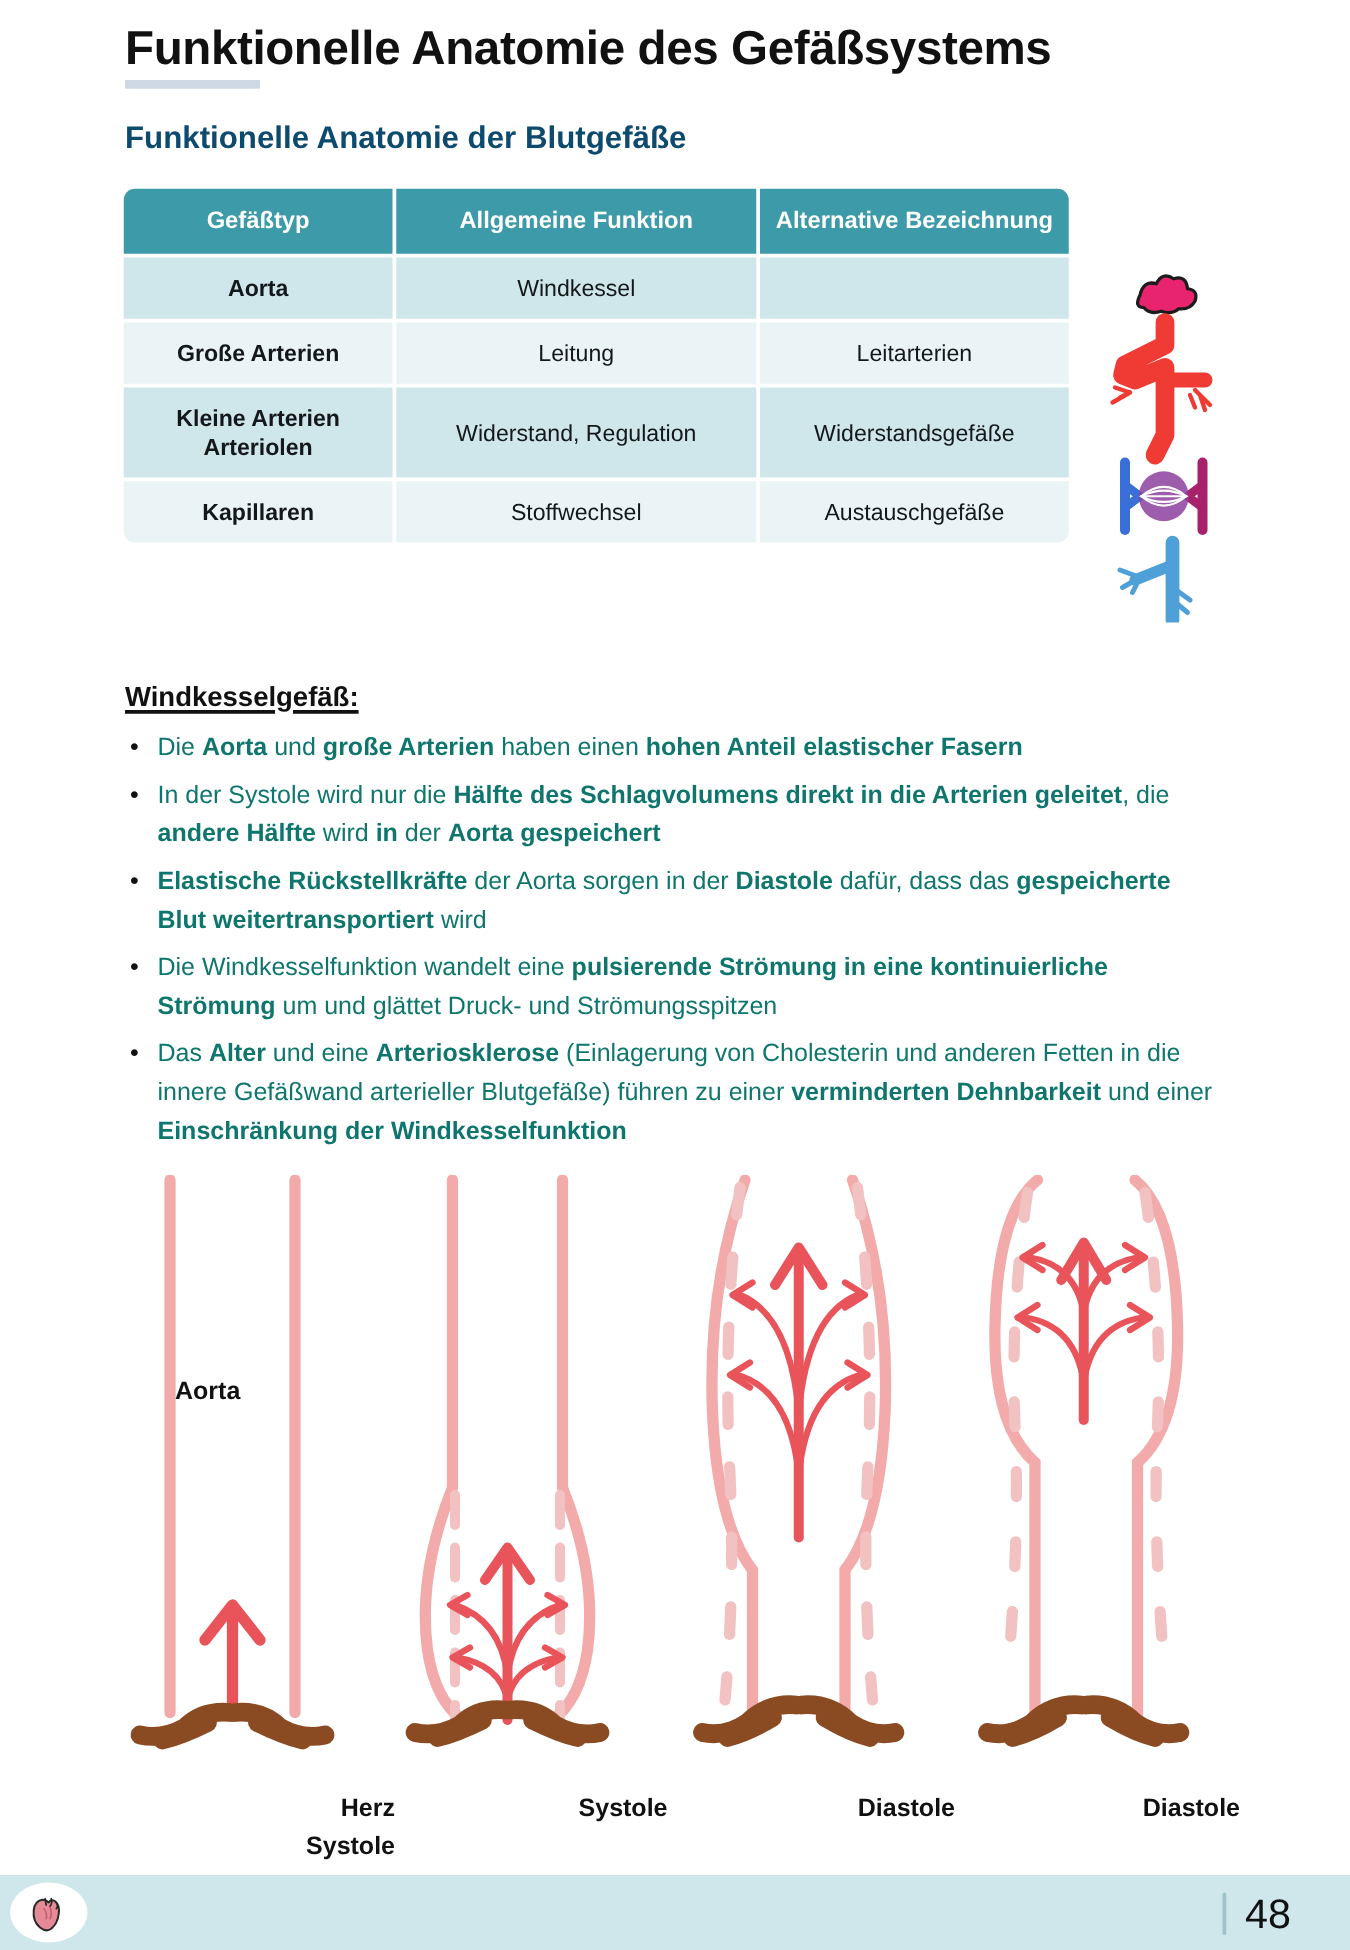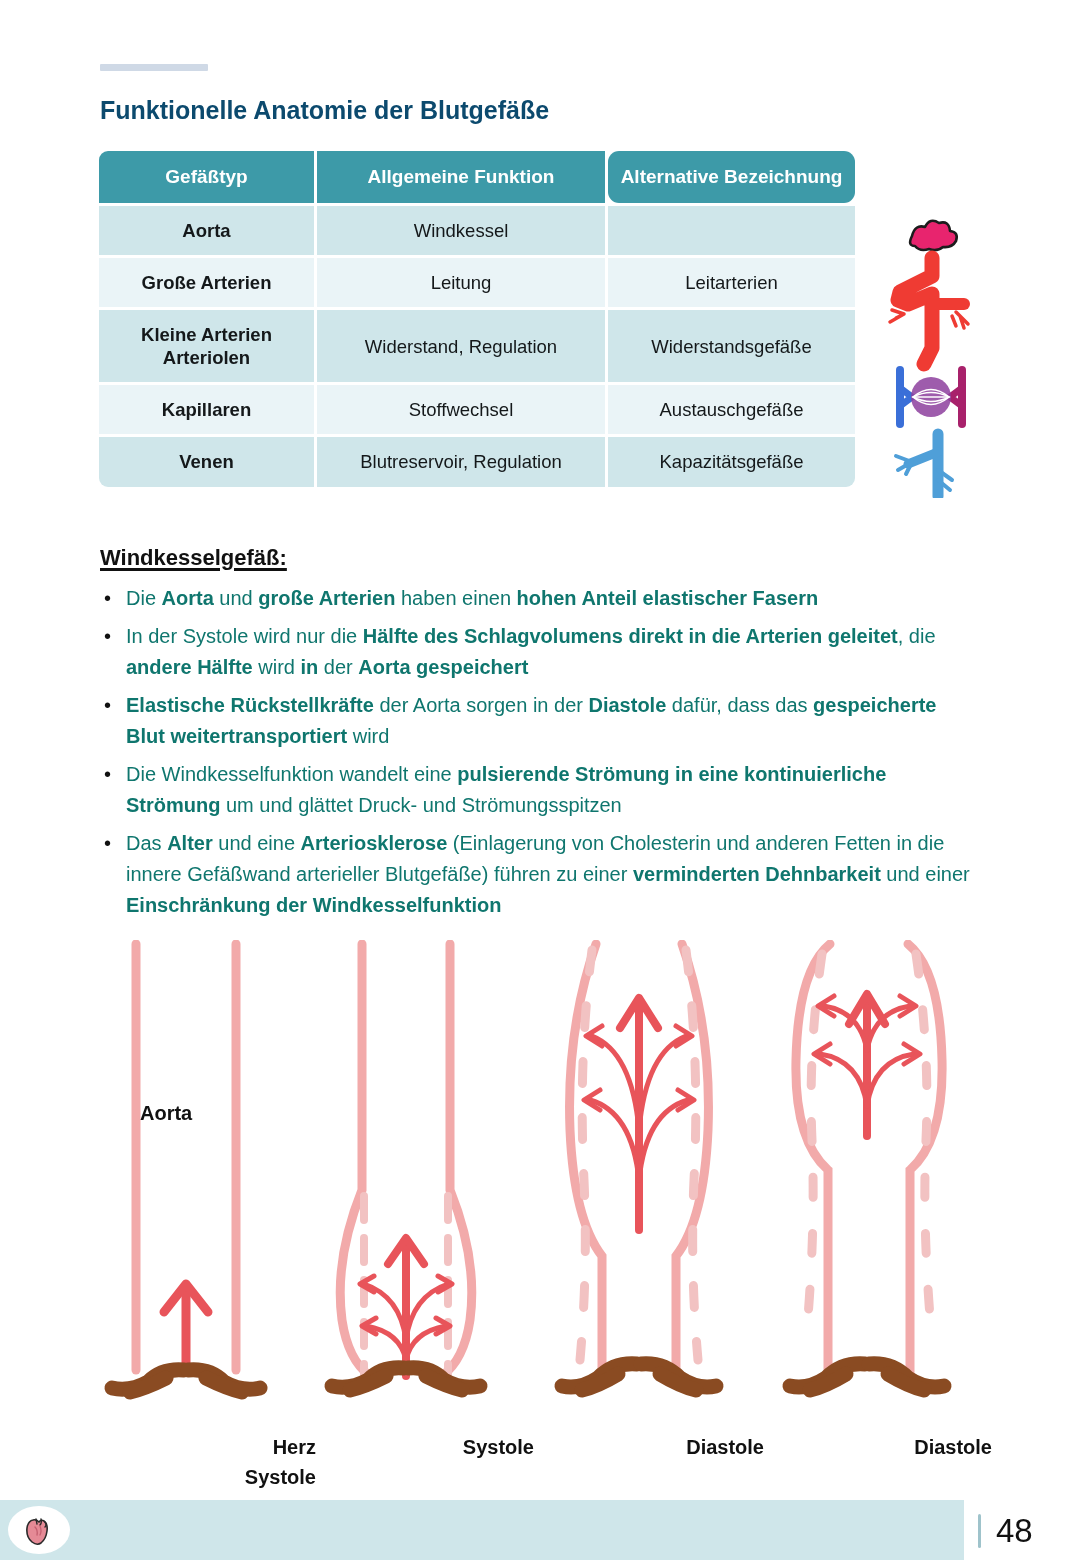--- a/index.html
+++ b/index.html
@@ -36,21 +36,21 @@
   }
   .vtable th, .vtable td {
     text-align:center; vertical-align:middle;
     font-size:18.5px; line-height:1.25;
   }
   .vtable th {
     background:#3d9aa8; color:#ffffff;
     font-weight:700; font-size:19px; padding:14px 6px;
   }
   .vtable thead th:first-child { border-top-left-radius:9px; }
-  .vtable thead th:last-child  { border-top-right-radius:9px;border-radius:11px; }
+  .vtable thead th:last-child  { border-top-right-radius:9px; }
   .vtable td { padding:13px 8px; color:#14181a; }
   .vtable td.vtype { font-weight:700; }
   .row-a td { background:#cfe6ea; }
   .row-b td { background:#eaf4f7; }
   .vtable tbody tr:last-child td:first-child { border-bottom-left-radius:9px; }
   .vtable tbody tr:last-child td:last-child  { border-bottom-right-radius:9px; }
   .col-type { width:215px; }
   .col-func { width:288px; }
   .col-alt  { width:247px; }
 
@@ -81,21 +81,21 @@
   .panel .plabel {
     position:absolute; left:0; width:220px; text-align:right;
     font-size:20px; font-weight:700; color:#111;
   }
   .aorta-label {
     position:absolute; font-size:20px; font-weight:700; color:#111;
   }
 
   
   .footer {
-    position:absolute; left:0; top:1500px; width:964px; height:60px;
+    position:absolute; left:0; top:1500px; width:1080px; height:60px;
     background:#cfe6ea;
   }
   .footer-logo {
     position:absolute; left:8px; top:6px; width:62px; height:48px;
     background:#ffffff; border-radius:50%;
     display:flex; align-items:center; justify-content:center;
   }
   .page-divider {
     position:absolute; left:978px; top:14px; width:3px; height:34px;
     background:#9fc3cb; border-radius:2px;
@@ -104,20 +104,23 @@
     position:absolute; left:996px; top:12px;
     font-size:33px; font-weight:400; color:#111;
   }
 </style>
 </head>
 <body>
 
 <div class="page">
 
   <div class="title-underline"></div>
+  <div class="title-wrap">
+    <div class="doc-title">Funktionelle Anatomie des Gefäßsystems</div>
+  </div>
   <div class="doc-subtitle">Funktionelle Anatomie der Blutgefäße</div>
 
   <table class="vtable">
     <colgroup>
       <col class="col-type">
         <col class="col-func">
         <col class="col-alt">
     </colgroup>
     <thead>
       <tr>
@@ -140,25 +143,20 @@
       <tr class="row-a">
         <td class="vtype">Kleine Arterien Arteriolen</td>
         <td>Widerstand, Regulation</td>
         <td>Widerstandsgefäße</td>
       </tr>
       <tr class="row-b">
         <td class="vtype">Kapillaren</td>
         <td>Stoffwechsel</td>
         <td>Austauschgefäße</td>
       </tr>
-      <tr class="row-a">
-        <td class="vtype">Venen</td>
-        <td>Blutreservoir, Regulation</td>
-        <td>Kapazitätsgefäße</td>
-      </tr>
     </tbody>
   </table>
 
   <div class="vessel-strip">
     <svg width="118" height="286" viewBox="0 0 118 286">
 
       <g>
         <path d="M40 24 q3 -12 13 -9 q5 -10 14 -4 q10 -3 11 8 q9 1 6 10 q-4 7 -13 6 q-6 5 -14 2 q-9 3 -14 -3 q-8 0 -3 -10z" fill="#e8246e" stroke="#1c1c1c" stroke-width="2.6" stroke-linejoin="round"></path>
       </g>
 

